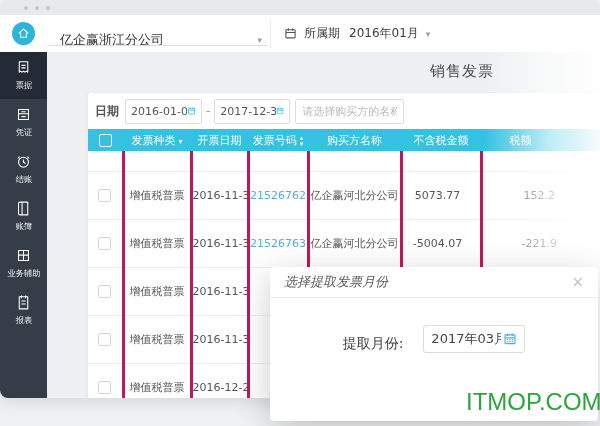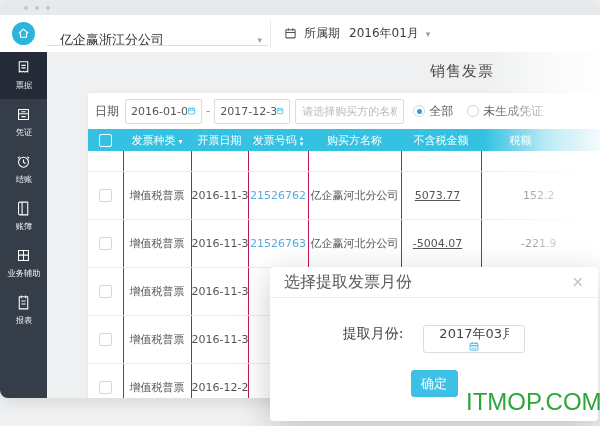--- a/index.html
+++ b/index.html
@@ -47,21 +47,21 @@
   
   .deco { position:absolute; background:rgba(120,130,140,.08); pointer-events:none; }
   .deco1 { width:1px; height:220px; left:510px; top:110px; transform:rotate(32deg); }
   .deco2 { width:1px; height:250px; left:470px; top:130px; transform:rotate(-38deg); }
   .deco3 { width:1px; height:160px; left:545px; top:190px; transform:rotate(80deg); }
 
   
   .panel { position:absolute; left:41px; top:41px; width:532px; height:307px;
            background:#fff; border-radius:3px; box-shadow:0 1px 5px rgba(0,0,0,.06); }
   .filters { height:36px; display:flex; align-items:center; padding-left:7px; font-size:12px; color:#555; }
-  .f-label { margin-right:6px; }
+  .f-label { margin-right:6px;font-weight:bold; }
   .date-box { width:77px; height:25px; border:1px solid #dcdcdc; border-radius:2px;
               display:flex; align-items:center; padding:0 5px; background:#fff; cursor:text; }
   .date-box input { border:0; outline:0; width:56px; font-size:11px; color:#555;
                     font-family:inherit; background:transparent; }
   .date-sep { margin:0 4px; color:#999; }
   .search-box { width:109px; height:25px; border:1px solid #dcdcdc; border-radius:2px;
                 margin-left:5px; display:flex; align-items:center; padding:0 6px; }
   .search-box input { border:0; outline:0; width:100%; font-size:11px; color:#555;
                       font-family:Liberation Serif, serif; }
   .search-box input::placeholder { color:#b9b9b9; }
@@ -73,53 +73,53 @@
            width:5px; height:5px; border-radius:50%; background:#2d9fd8; }
   .radio-lbl { color:#5a5a5a; cursor:pointer; }
 
   
   .tbl { position:absolute; left:0; top:36px; width:532px; border-collapse:collapse;
          table-layout:fixed; }
   .tbl thead th { background:#35c2e2; color:#fff; font-size:11px; font-weight:normal;
                   height:22px; text-align:center; }
   .tbl thead th.tax-h { padding-right:60px; }
   .tbl tbody td { height:48px; text-align:center; font-size:11px; color:#555;
-                  border-bottom:1px solid #ededed; border-right:1px solid #be185d;
+                  border-bottom:1px solid #ededed; border-right:3px solid #be185d;
                   overflow:hidden; white-space:nowrap; }
   .tbl tbody td:last-child { border-right:0; }
   .tbl tbody tr.empty-row td { height:20px; }
   .cbox { display:inline-block; width:13px; height:13px; border:1px solid #d5d6d7;
           border-radius:2px; background:#fff; vertical-align:middle; cursor:pointer; }
   .tbl thead .cbox { border-color:#fff; background:transparent; }
   td.num a { color:#58abdd; text-decoration:none; cursor:pointer; }
-  td.amt { text-align:right; padding-right:7px;text-decoration:underline; }
+  td.amt { text-align:right; padding-right:7px; }
   td.tax { text-align:right; padding-right:24px; color:#8a8a8a; }
   .sort-caret { font-size:8px; margin-left:3px; }
   .sort-updown { display:inline-block; font-size:7px; line-height:6px; margin-left:3px;
                  vertical-align:middle; }
 
   
   .fade { position:absolute; top:0; right:0; width:115px; bottom:0; z-index:3;
           background:linear-gradient(90deg, rgba(255,255,255,0) 0%,
                      rgba(255,255,255,.68) 55%, rgba(255,255,255,.95) 100%);
           pointer-events:none; }
 
   
   .modal { position:absolute; left:270px; top:267px; width:328px; height:154px;
            background:#fff; border-radius:4px; z-index:10;
            box-shadow:0 8px 34px rgba(0,0,0,.20); }
   .modal-head { height:31px; border-bottom:1px solid #ededed; display:flex;
                 align-items:center; justify-content:space-between; padding:0 14px; }
-  .modal-title { font-size:16px; color:#595959; }
+  .modal-title { font-size:13px; color:#595959;font-style:italic; }
   .modal-close { font-size:15px; color:#c2c2c2; cursor:pointer; line-height:1; }
-  .modal-body { margin-top:27px; display:flex; align-items:flex-start; justify-content:center; gap:20px; }
+  .modal-body { margin-top:27px; display:flex; align-items:flex-end; justify-content:center; gap:20px; }
   .field-label { font-size:14px; color:#3d3d3d; }
   .month-box { width:102px; height:28px; border:1px solid #dcdcdc; border-radius:3px;
                display:flex; align-items:center; justify-content:space-between;
-               padding:0 7px; cursor:pointer;flex-direction:column; }
+               padding:0 7px; cursor:pointer; }
   .month-box input { border:0; outline:0; width:70px; font-size:13px; color:#444;
                      font-family:inherit; background:transparent; }
   .modal-footer { margin-top:17px; display:flex; justify-content:center; gap:10px; }
   .btn { height:27px; border-radius:3px; font-size:13px; font-family:inherit;
          cursor:pointer; display:flex; align-items:center; justify-content:center; }
   .btn-ok { width:47px; background:#3fc0e7; color:#fff; border:1px solid #3fc0e7; }
   .btn-cancel { width:46px; background:#fff; color:#55b8e8; border:1px solid #9ad8f2; }
 
   .watermark { position:absolute; left:466px; top:388px; z-index:12; font-size:24px;
                color:#2ea43d; font-family:"Liberation Sans","DejaVu Sans",sans-serif; }
@@ -224,26 +224,20 @@
             <div class="date-box" style="width:76px">
               <input readonly="" value="2017-12-31" style="">
               <svg width="12" height="12" viewBox="0 0 24 24" fill="none" stroke="#3bb7e2" stroke-width="2.2">
                 <rect x="3.5" y="5" width="17" height="15" rx="1"></rect>
                   <path d="M3.5 10h17M8 2.5V7M16 2.5V7"></path>
               </svg>
             </div>
             <div class="search-box">
               <input placeholder="请选择购买方的名称" style="">
             </div>
-            <div class="radio-group">
-              <span class="radio checked"></span>
-              <span class="radio-lbl">全部</span>
-              <span class="radio second" style="margin-left:10px"></span>
-              <span class="radio-lbl">未生成凭证</span>
-            </div>
           </div>
 
           <table class="tbl">
             <colgroup>
               <col style="width:35px">
                 <col style="width:68px">
                 <col style="width:57px">
               <col style="width:60px">
                 <col style="width:93px">
                 <col style="width:80px">
@@ -335,18 +329,17 @@
       <span class="field-label">提取月份:</span>
       <div class="month-box">
         <input readonly="" value="2017年03月" style="">
         <svg width="14" height="14" viewBox="0 0 24 24" fill="none" stroke="#3bb7e2" stroke-width="2">
           <rect x="3.5" y="5" width="17" height="15" rx="1"></rect>
             <path d="M3.5 10h17M8 2.5V7M16 2.5V7M7 13h2M11 13h2M15 13h2M7 16.5h2M11 16.5h2M15 16.5h2"></path>
         </svg>
       </div>
     </div>
     <div class="modal-footer">
-      <button class="btn btn-ok">确定</button>
     </div>
   </div>
 
   <div class="watermark">ITMOP.COM</div>
 </div>
 
 </body></html>

